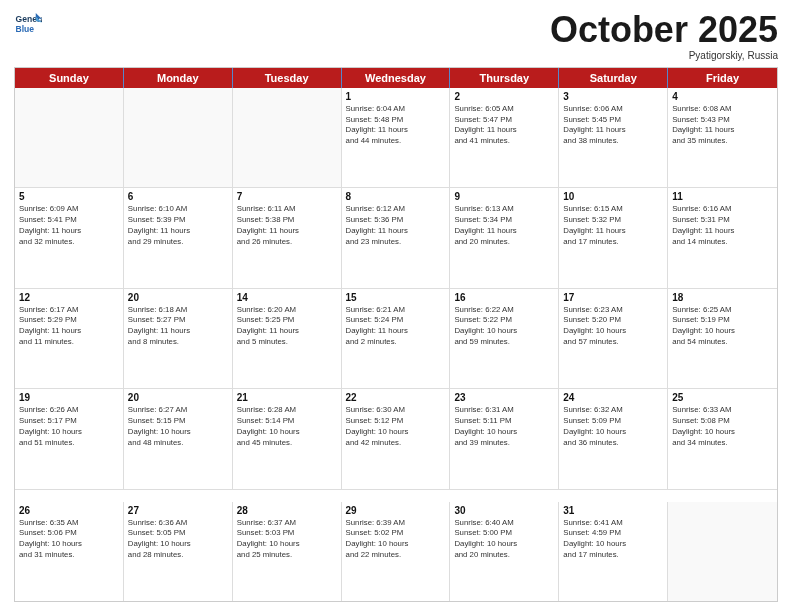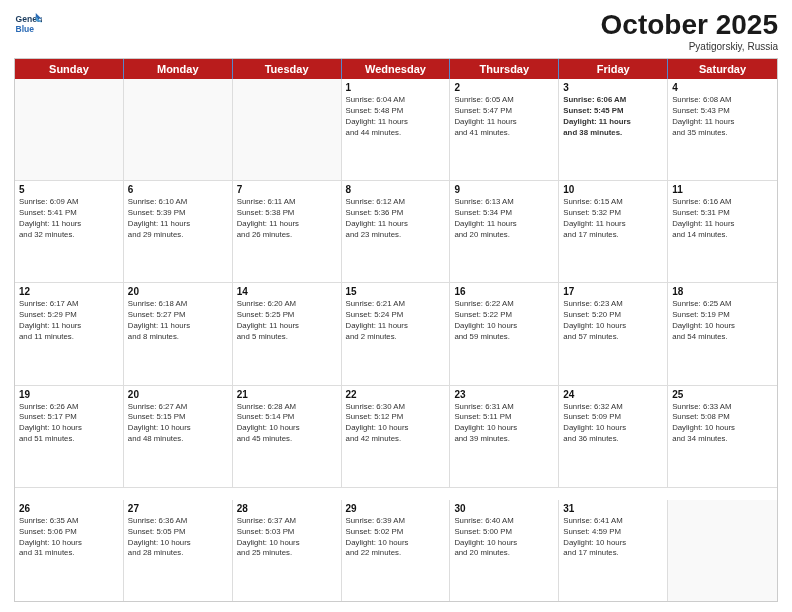--- a/index.html
+++ b/index.html
@@ -29,21 +29,21 @@
       gap: 4px;
     }
     .logo-icon {
       width: 28px;
       height: 28px;
     }
     .title-block {
       text-align: right;
     }
     .month-title {
-      font-size: 28px;
+      font-size: 36px;
       font-weight: bold;
       color: #1a1a1a;
       line-height: 1.1;
     }
     .location {
       font-size: 10px;
       color: #333;
     }
     .calendar {
       flex: 1;
@@ -119,22 +119,22 @@
     </div>
   </div>
 
   <div class="calendar">
     <div class="cal-header">
     <div class="cal-header-cell">Sunday</div>
         <div class="cal-header-cell">Monday</div>
         <div class="cal-header-cell">Tuesday</div>
         <div class="cal-header-cell">Wednesday</div>
         <div class="cal-header-cell">Thursday</div>
+        <div class="cal-header-cell">Saturday</div>
         <div class="cal-header-cell">Friday</div>
-        <div class="cal-header-cell">Saturday</div>
       </div>
     <div class="cal-body">
     <div class="cal-row">
           <div class="cal-cell empty"></div>
           <div class="cal-cell empty"></div>
           <div class="cal-cell empty"></div>
           <div class="cal-cell">
             <div class="day-num">1</div>
             <div class="cell-info" style="white-space: pre-line;">Sunrise: 6:04 AM
 Sunset: 5:48 PM
@@ -143,21 +143,21 @@
           </div>
           <div class="cal-cell">
             <div class="day-num">2</div>
             <div class="cell-info" style="white-space: pre-line;">Sunrise: 6:05 AM
 Sunset: 5:47 PM
 Daylight: 11 hours
 and 41 minutes.</div>
           </div>
           <div class="cal-cell">
             <div class="day-num">3</div>
-            <div class="cell-info" style="white-space: pre-line; font-weight: bold;">Sunrise: 6:06 AM
+            <div class="cell-info" style="white-space: pre-line;">Sunrise: 6:06 AM
 Sunset: 5:45 PM
 Daylight: 11 hours
 and 38 minutes.</div>
           </div>
           <div class="cal-cell">
             <div class="day-num">4</div>
             <div class="cell-info" style="white-space: pre-line;">Sunrise: 6:08 AM
 Sunset: 5:43 PM
 Daylight: 11 hours
 and 35 minutes.</div>

